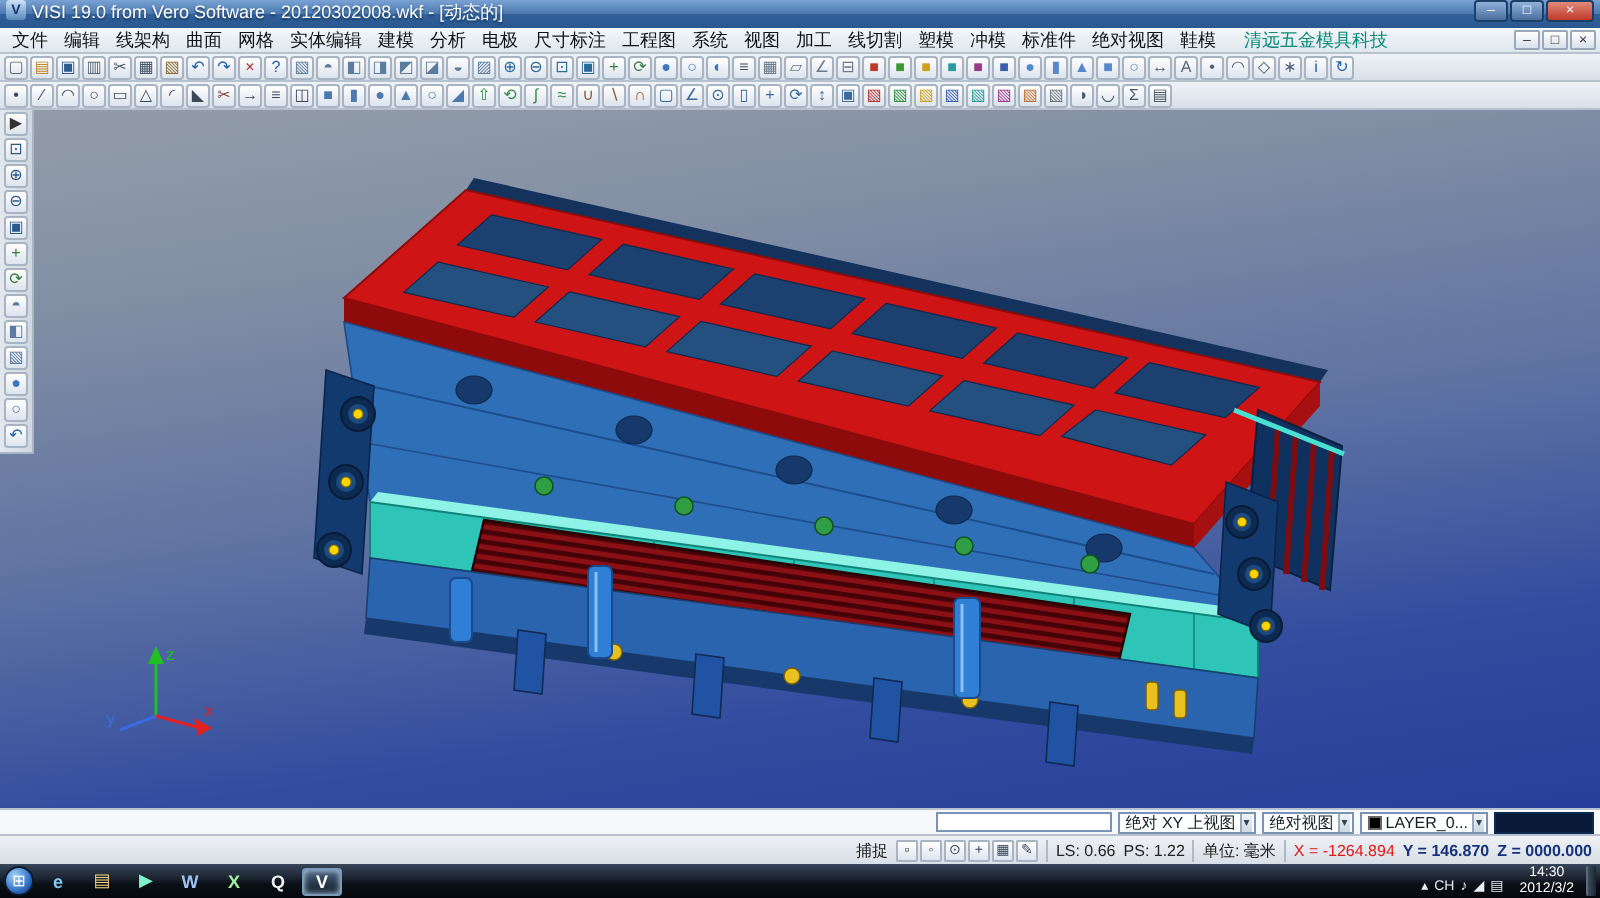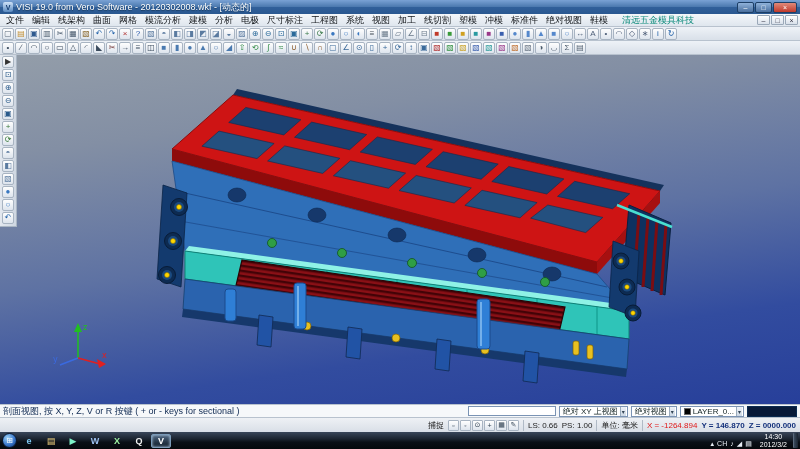--- a/index.html
+++ b/index.html
@@ -1,21 +1,21 @@
 <!DOCTYPE html>
 <html><head>
 <meta charset="utf-8">
 <style>
   * { box-sizing: border-box; margin: 0; padding: 0; }
   html,body { width:800px; height:449px; overflow:hidden; }
   body { font-family:"Liberation Sans","DejaVu Sans",sans-serif; background:#000; }
   .app { width:800px; height:449px; display:flex; flex-direction:column; }
 
   
-  .titlebar { height:14px; display:flex; align-items:center; gap:3px; padding:0 3px;
+  .titlebar { height:14px; display:flex; align-items:flex-start; gap:3px; padding:0 3px;
     background:linear-gradient(180deg,#7aa2d4 0%,#4a78ae 50%,#31609a 51%,#2a5890 100%); }
   .app-icon { width:10px; height:10px; flex:none; border-radius:2px; background:linear-gradient(#cfe2f7,#5a8ac0);
     color:#123a6e; font-size:7px; font-weight:bold; display:flex; align-items:center; justify-content:center; }
   .title-text { color:#fff; font-size:9px; white-space:nowrap; overflow:hidden; flex:1; text-shadow:0 1px 1px #173a5e; }
   .win-controls { display:flex; gap:1px; margin-left:auto; }
   .wc { width:17px; height:11px; font-size:7px; color:#fff; display:flex; align-items:center; justify-content:center;
     border:1px solid #1d3f66; border-radius:2px; background:linear-gradient(#8fb2da,#4a6f9e); }
   .wc.close { width:24px; background:linear-gradient(#e08a7a,#c0392b); }
 
   
@@ -104,21 +104,21 @@
   </div>
 
   <div class="menubar">
     <div class="menu-items">
 
     <span class="menu-item">文件</span>
         <span class="menu-item">编辑</span>
         <span class="menu-item">线架构</span>
         <span class="menu-item">曲面</span>
         <span class="menu-item">网格</span>
-        <span class="menu-item">模流分析</span>
+        <span class="menu-item">实体编辑</span>
         <span class="menu-item">建模</span>
         <span class="menu-item">分析</span>
         <span class="menu-item">电极</span>
         <span class="menu-item">尺寸标注</span>
         <span class="menu-item">工程图</span>
         <span class="menu-item">系统</span>
         <span class="menu-item">视图</span>
         <span class="menu-item">加工</span>
         <span class="menu-item">线切割</span>
         <span class="menu-item">塑模</span>
@@ -611,21 +611,20 @@
         <span class="tb">
           <b style="color: rgb(58, 120, 192);">○</b>
         </span>
         <span class="tb">
           <b style="color: rgb(32, 96, 168);">↶</b>
         </span>
       </div>
   </div>
 
   <div class="promptbar">
-    <span class="prompt-msg">剖面视图, 按 X, Y, Z, V or R 按键 ( + or - keys for sectional )</span>
     <span class="spacer"></span>
     <input class="cmd-input" value="" style="">
     <span class="combo">
       <span>绝对 XY 上视图</span>
       <b class="arrow">▾</b>
     </span>
     <span class="combo">
       <span>绝对视图</span>
       <b class="arrow">▾</b>
     </span>
@@ -656,21 +655,21 @@
         </span>
         <span class="sicon">
           <b>▦</b>
         </span>
         <span class="sicon">
           <b>✎</b>
         </span>
       </span>
     <span class="sep"></span>
     <span class="stext">LS: 0.66</span>
-    <span class="stext">PS: 1.00</span>
+    <span class="stext">PS: 1.22</span>
     <span class="sep"></span>
     <span class="stext">单位: 毫米</span>
     <span class="sep"></span>
     <span class="coord x">X = -1264.894</span>
     <span class="coord yz">Y = 146.870</span>
     <span class="coord yz">Z = 0000.000</span>
   </div>
 
   <div class="taskbar">
     <span class="start-orb">

